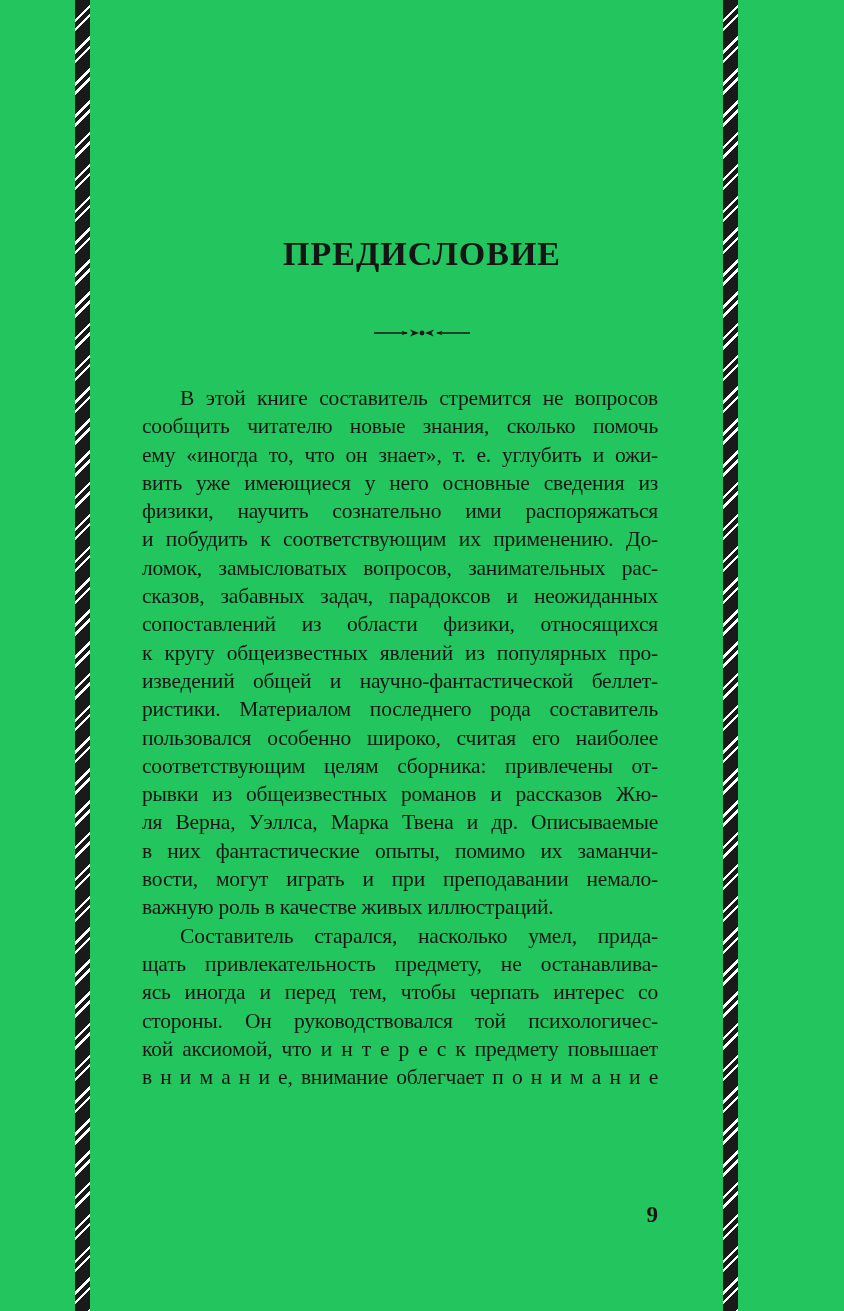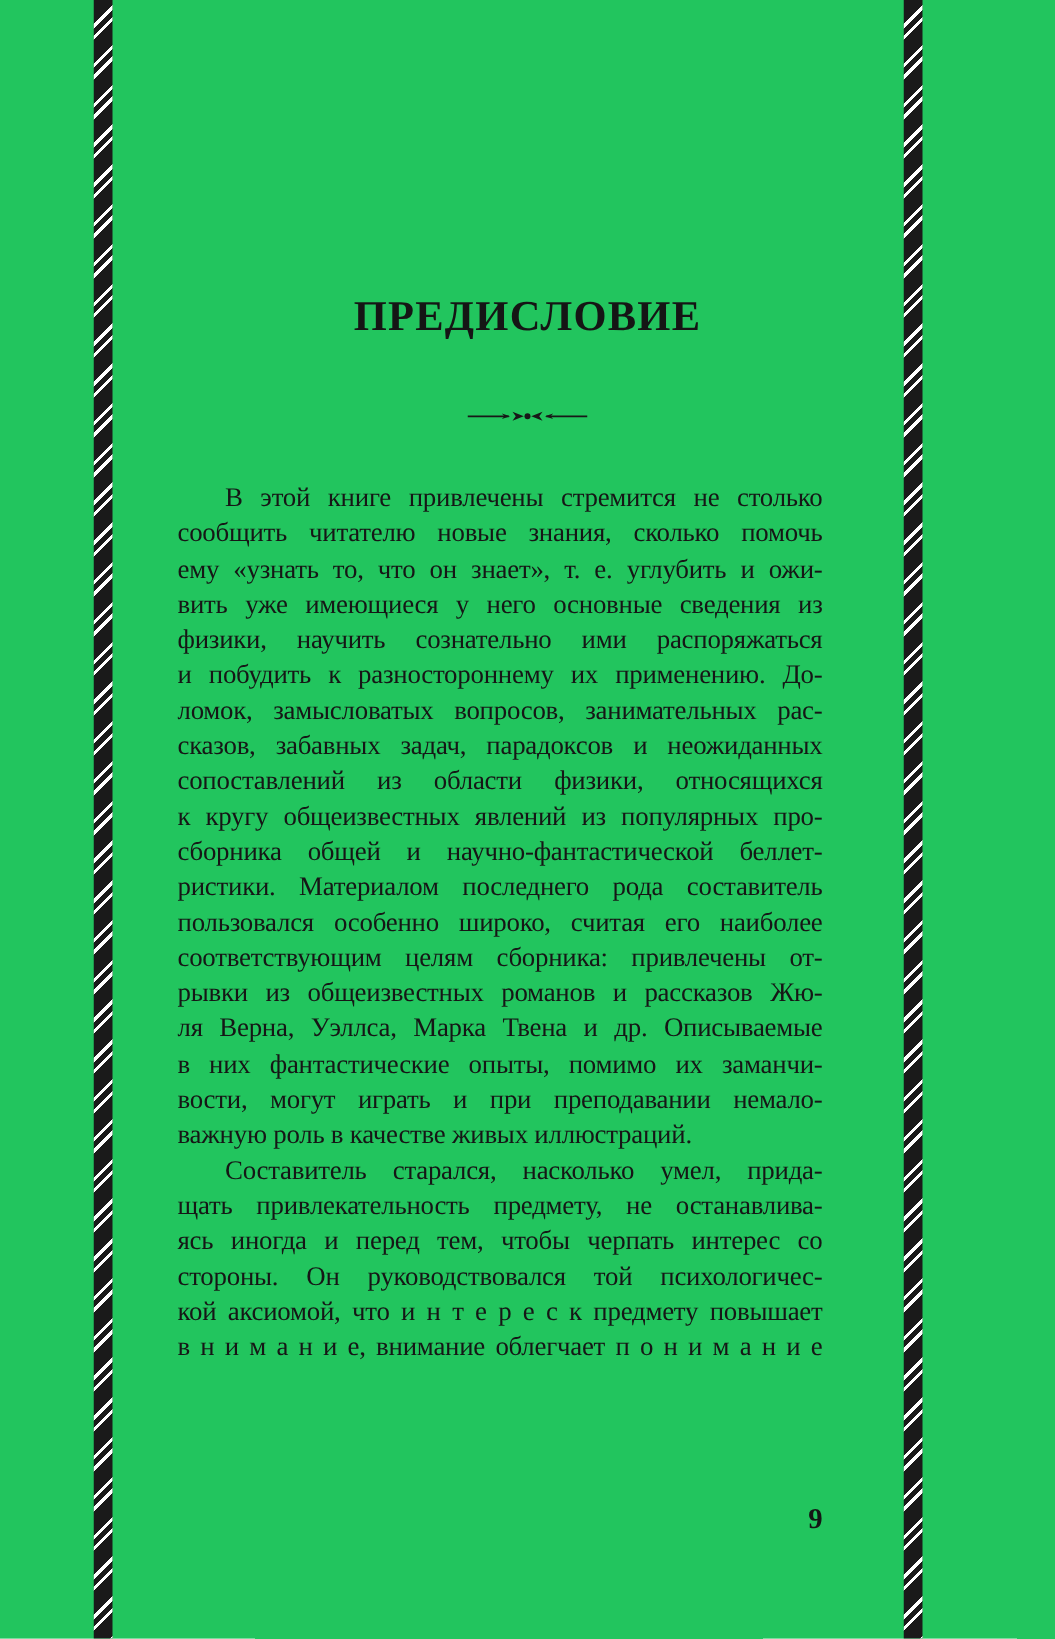--- a/index.html
+++ b/index.html
@@ -108,31 +108,31 @@
       <path d="M34 7 L27.5 4.8 L29.5 7 L27.5 9.2 Z" fill="#181818"></path>
       <path d="M45 7 L36 3.4 L38.6 7 L36 10.6 Z" fill="#181818"></path>
       <circle cx="48" cy="7" r="2.4" fill="#181818"></circle>
       <path d="M51 7 L60 3.4 L57.4 7 L60 10.6 Z" fill="#181818"></path>
       <path d="M62 7 L68.5 4.8 L66.5 7 L68.5 9.2 Z" fill="#181818"></path>
     </svg>
   </div>
 
   <div class="body-text">
       <div class="paragraph">
-        <div class="line">В этой книге привлечены стремится не столько</div>
+        <div class="line">В этой книге составитель стремится не вопросов</div>
         <div class="line">сообщить читателю новые знания, сколько помочь</div>
-        <div class="line">ему «узнать то, что он знает», т. е. углубить и ожи-</div>
+        <div class="line">ему «иногда то, что он знает», т. е. углубить и ожи-</div>
         <div class="line">вить уже имеющиеся у него основные сведения из</div>
         <div class="line">физики, научить сознательно ими распоряжаться</div>
-        <div class="line">и побудить к разностороннему их применению. До-</div>
+        <div class="line">и побудить к соответствующим их применению. До-</div>
         <div class="line">ломок, замысловатых вопросов, занимательных рас-</div>
         <div class="line">сказов, забавных задач, парадоксов и неожиданных</div>
         <div class="line">сопоставлений из области физики, относящихся</div>
         <div class="line">к кругу общеизвестных явлений из популярных про-</div>
-        <div class="line">сборника общей и научно-фантастической беллет-</div>
+        <div class="line">изведений общей и научно-фантастической беллет-</div>
         <div class="line">ристики. Материалом последнего рода составитель</div>
         <div class="line">пользовался особенно широко, считая его наиболее</div>
         <div class="line">соответствующим целям сборника: привлечены от-</div>
         <div class="line">рывки из общеизвестных романов и рассказов Жю-</div>
         <div class="line">ля Верна, Уэллса, Марка Твена и др. Описываемые</div>
         <div class="line">в них фантастические опыты, помимо их заманчи-</div>
         <div class="line">вости, могут играть и при преподавании немало-</div>
         <div class="line para-end">важную роль в качестве живых иллюстраций.</div>
       </div>
       <div class="paragraph">

